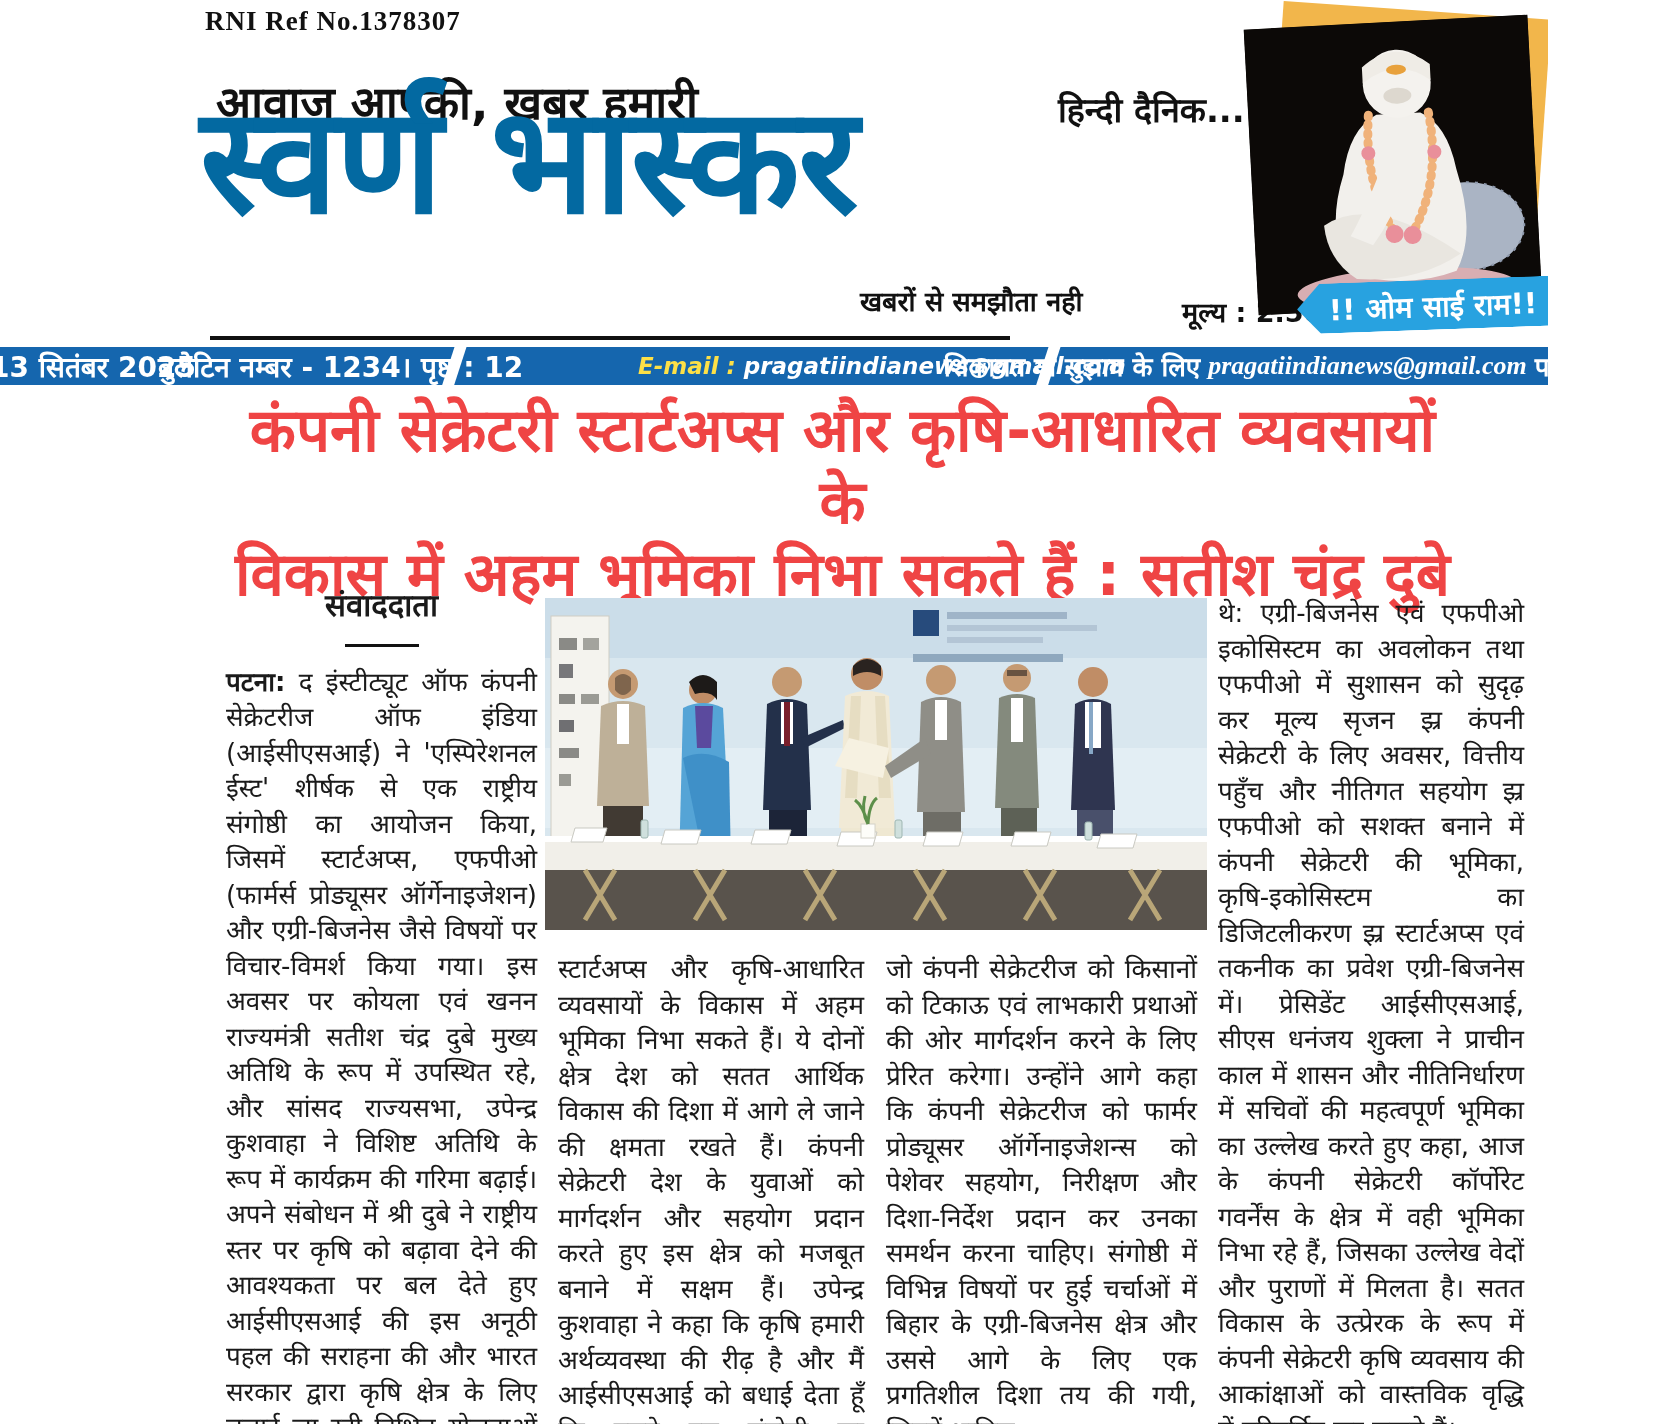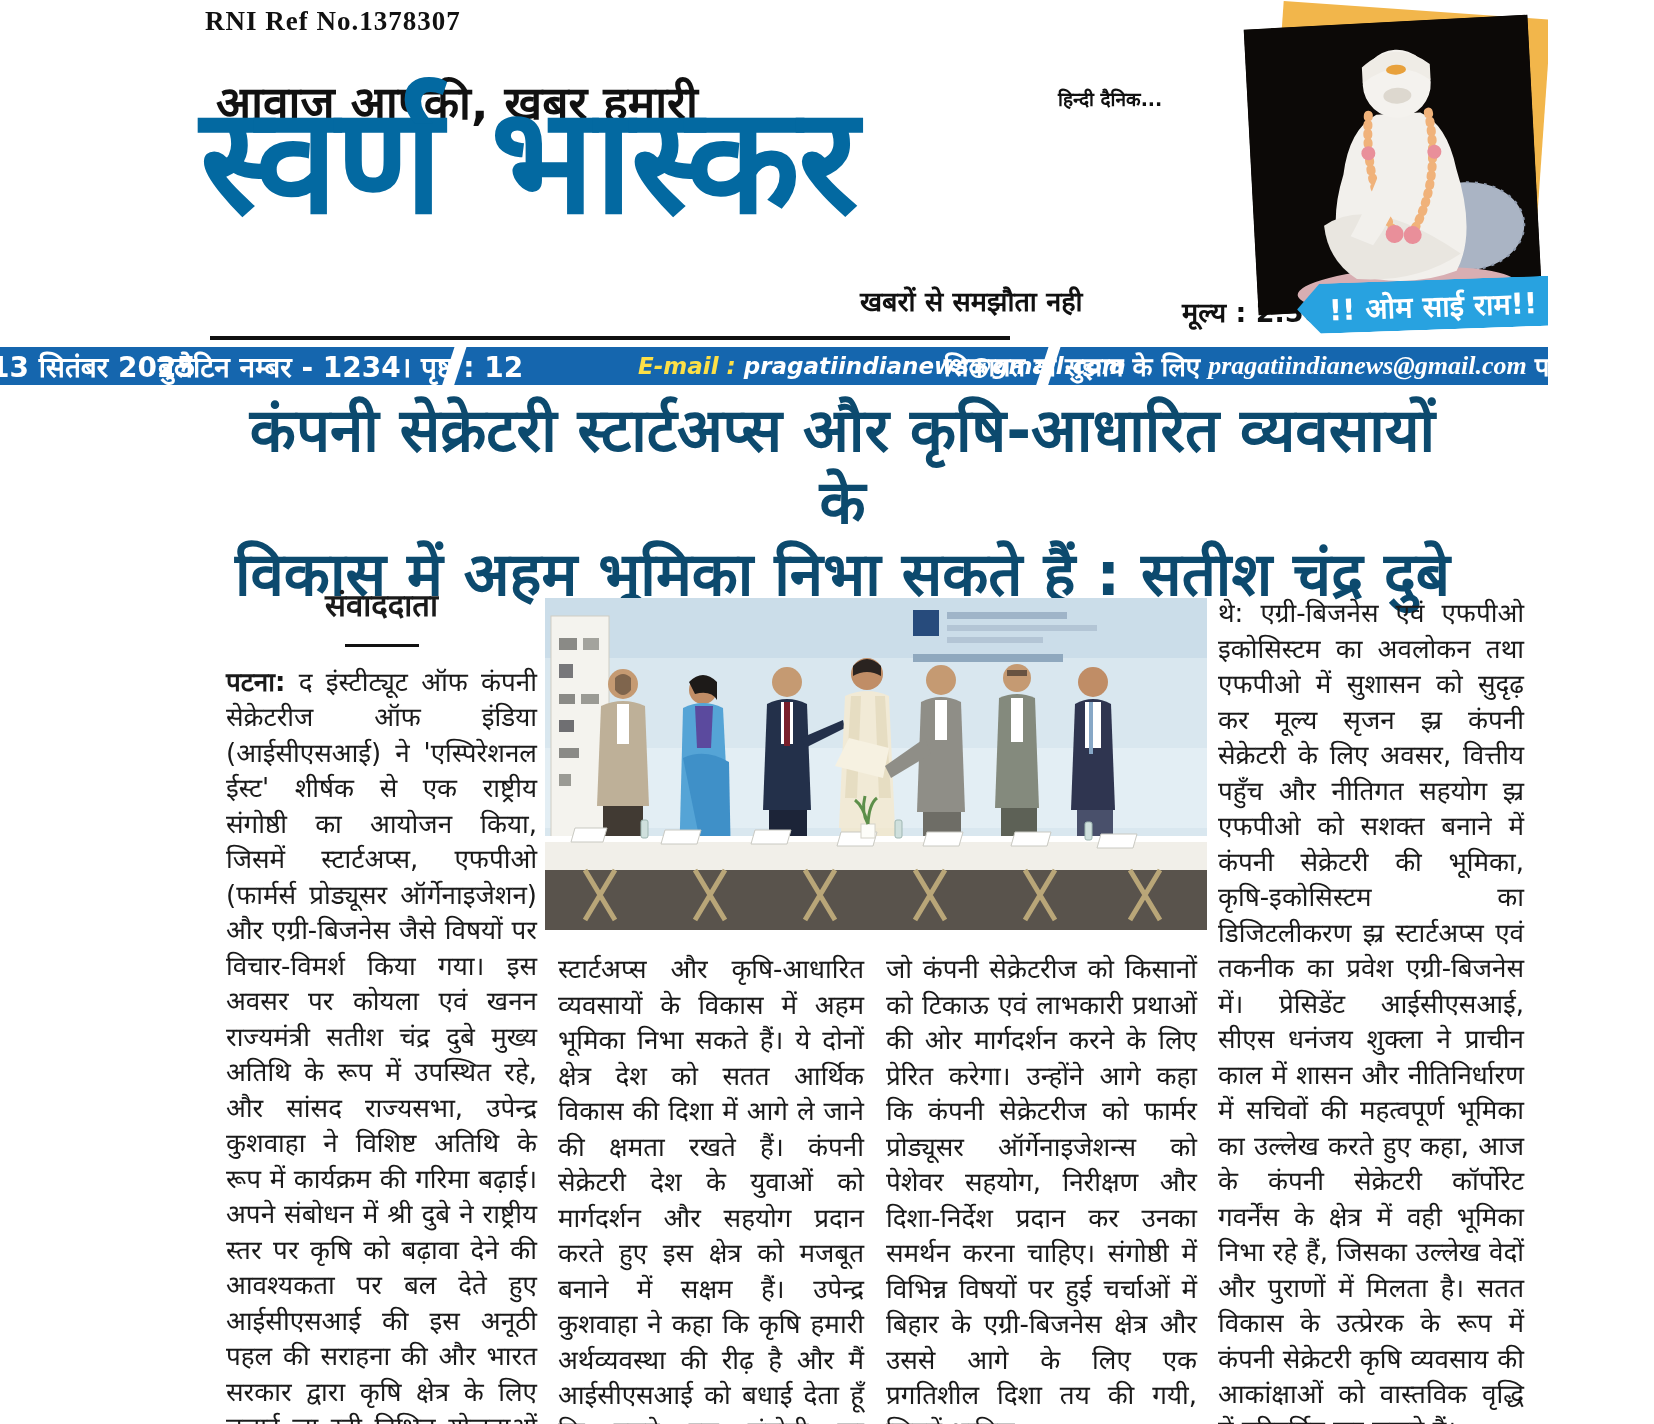--- a/index.html
+++ b/index.html
@@ -9,21 +9,21 @@
   }
   .abs{position:absolute;}
 
   
   .rni{left:205px;top:6px;font-weight:bold;font-size:27px;letter-spacing:1px;}
   .tagline{left:216px;top:70px;font-weight:bold;font-size:46px;font-family:"DejaVu Sans","Liberation Sans",sans-serif;}
   .masthead{
     left:200px;top:84px;width:990px;font-weight:700;font-size:148px;line-height:1.05;
     font-family:"DejaVu Sans","Liberation Sans",sans-serif;letter-spacing:-2px;color:#0369a1;white-space:nowrap;
   }
-  .edition{left:1058px;top:86px;font-weight:bold;font-size:19px;font-family:"DejaVu Sans",sans-serif;}
+  .edition{left:1058px;top:86px;font-weight:bold;font-size:34px;font-family:"DejaVu Sans",sans-serif;}
   .slogan{left:860px;top:282px;font-weight:bold;font-size:27px;font-family:"DejaVu Sans",sans-serif;}
   .price{left:1182px;top:293px;font-weight:bold;font-size:27px;font-family:"DejaVu Sans",sans-serif;}
   .toprule{left:210px;top:336px;width:800px;height:4px;background:#111;}
 
   
   .sai-wrap{left:1245px;top:8px;width:312px;height:330px;}
   .sai-yellow{position:absolute;left:28px;top:2px;width:268px;height:298px;background:#f2b64b;transform:rotate(4deg);}
   .sai-black{position:absolute;left:6px;top:14px;width:284px;height:286px;background:#0c0907;transform:rotate(-3deg);overflow:hidden;}
   .sai-ribbon{
     position:absolute;left:52px;top:272px;width:258px;height:50px;background:#28a2e0;
@@ -42,21 +42,21 @@
   .ib-email .lbl{color:#fde047;margin-right:8px;}
   .ib-complaint{right:12px;font-size:26px;font-weight:bold;}
   .ib-complaint .em{font-style:italic;font-family:"Liberation Serif",serif;margin:0 8px;}
   .slash{position:absolute;top:-2px;width:12px;height:44px;background:#fff;transform:skewX(-18deg);}
   .slash1{left:448px;}
   .slash2{left:1042px;}
 
   
   .headline{
     left:220px;top:394px;width:1245px;text-align:center;font-weight:800;font-size:60px;line-height:1.2;
-    font-family:"DejaVu Sans","Liberation Sans",sans-serif;color:#0c4a6e;
+    font-family:"DejaVu Sans","Liberation Sans",sans-serif;color:#ef4444;
   }
 
   
   .col{position:absolute;font-size:26px;line-height:35.5px;text-align:justify;
        font-family:"DejaVu Sans","Liberation Sans",sans-serif;color:#1a1a1a;}
   .col p{margin:8px;}
   .col1{left:218px;top:588px;width:327px;}
   .col2{left:550px;top:944px;width:322px;}
   .col3{left:878px;top:944px;width:327px;}
   .col4{left:1210px;top:588px;width:322px;}

